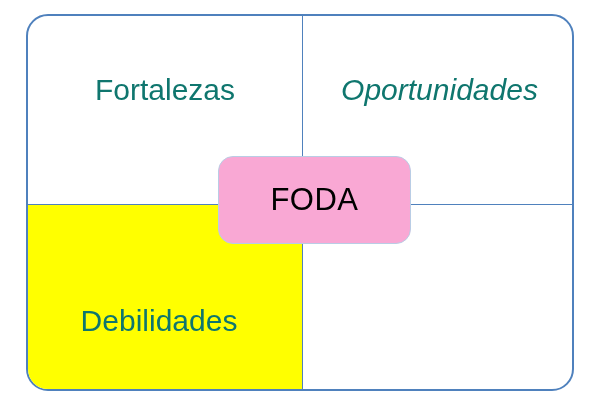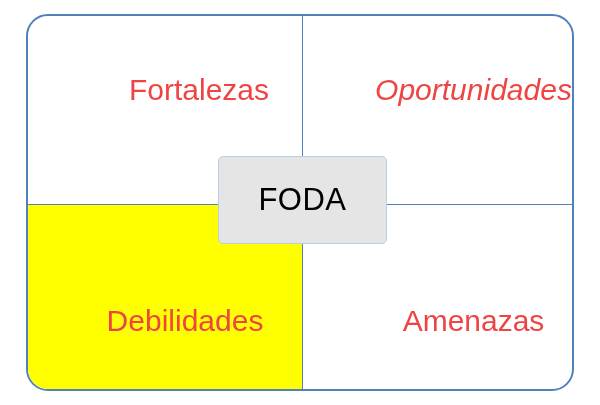--- a/index.html
+++ b/index.html
@@ -57,42 +57,41 @@
     width: 548px;
     height: 1px;
     background: #4f81bd;
   }
   
   .quad-label {
     position: absolute;
     display: flex;
     align-items: center;
     justify-content: center;
-    color: #ef4444;
+    color: #0f766e;
     font-size: 30px;
     font-weight: 400;
     font-family: "Liberation Sans", sans-serif;
     white-space: nowrap;
-    padding-left: 34px;
   }
   .quad-tl { left: 0px;   top: 52px;  width: 274px; height: 44px; }
   .quad-tr { left: 275px; top: 52px;  width: 273px; height: 44px; font-style: italic; }
-  .quad-bl { left: 4px;   top: 283px; width: 238px; height: 44px; }
+  .quad-bl { left: 12px;   top: 283px; width: 238px; height: 44px; }
   .quad-br { left: 275px; top: 283px; width: 273px; height: 44px; }
 
   
   .center-badge {
     position: absolute;
     left: 218px;
     top: 156px;
-    width: 169px;
+    width: 193px;
     height: 88px;
-    background: #e5e5e5;
+    background: #f9a8d4;
     border: 1px solid #b9cde5;
-    border-radius: 5px;
+    border-radius: 15px;
     box-sizing: border-box;
     display: flex;
     align-items: center;
     justify-content: center;
     z-index: 5;
   }
   .center-badge-text {
     font-size: 31px;
     color: #000000;
     font-family: "Liberation Sans", sans-serif;
@@ -110,21 +109,20 @@
 
     <div class="divider-v"></div>
     <div class="divider-h"></div>
 
     <div class="quad-label quad-tl">Fortalezas</div>
 
     <div class="quad-label quad-tr">Oportunidades</div>
 
     <div class="quad-label quad-bl">Debilidades</div>
 
-    <div class="quad-label quad-br">Amenazas</div>
 
   </div>
 
   <div class="center-badge">
     <span class="center-badge-text">FODA</span>
   </div>
 
 </div>
 
 </body></html>

